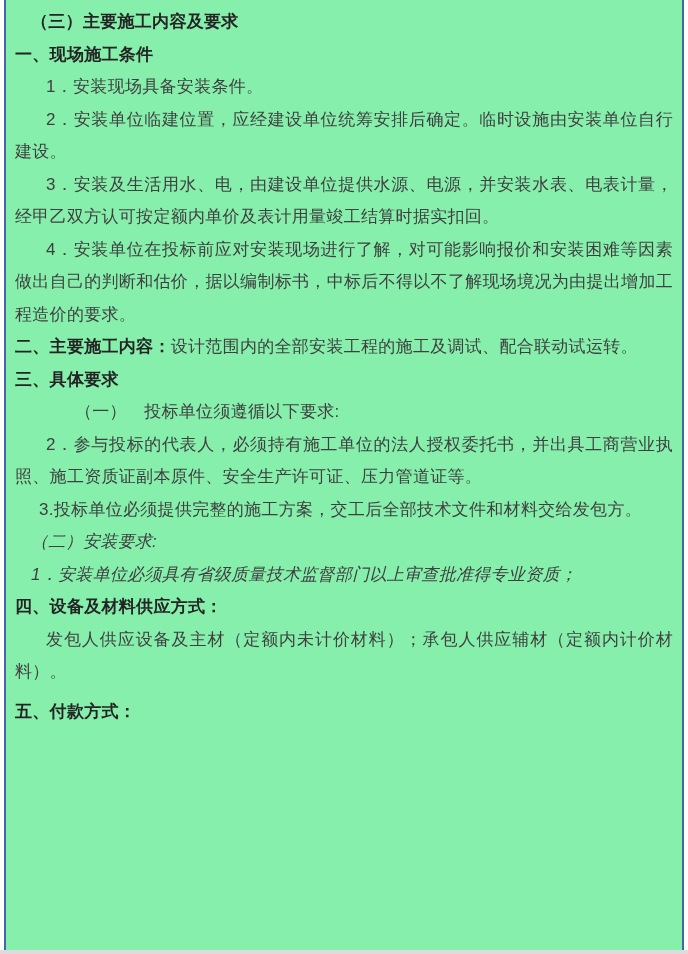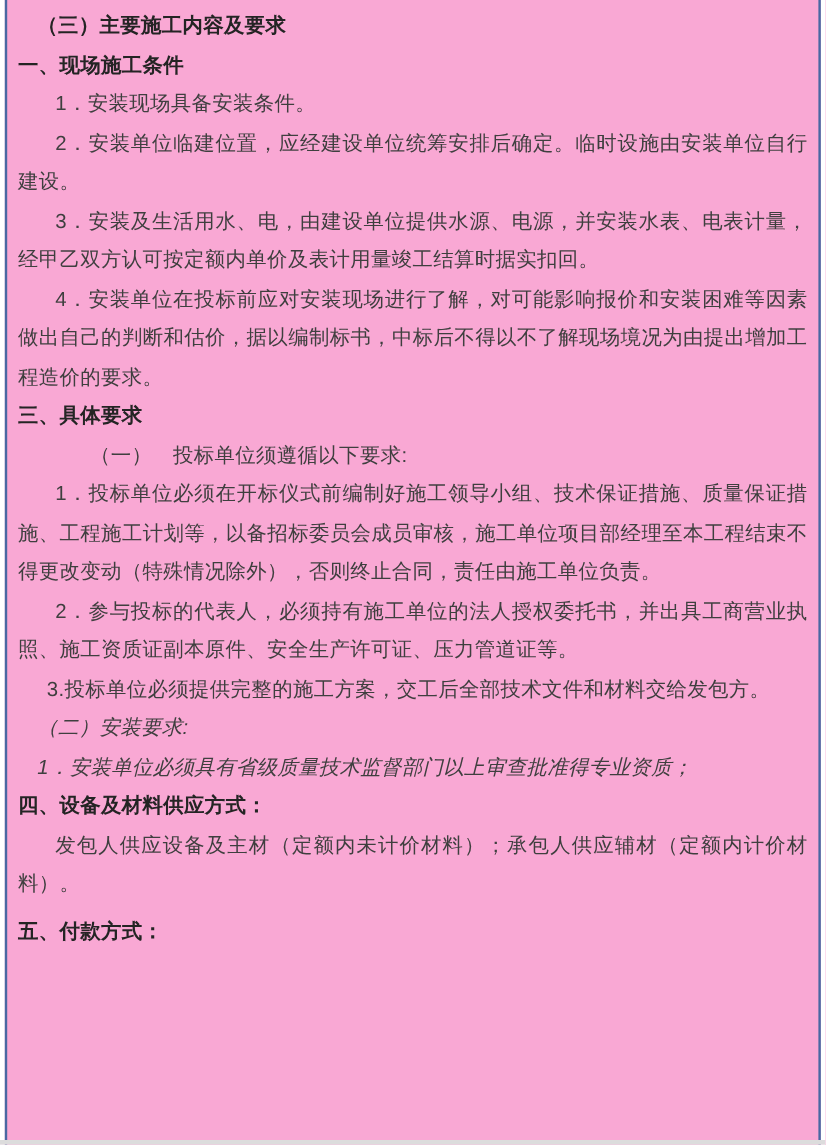--- a/index.html
+++ b/index.html
@@ -10,21 +10,21 @@
     overflow:hidden;
     position:relative;
   }
   .page {
     position:absolute; top:0; left:4px;
     width:680px; height:954px;
     box-sizing:border-box;
     border-left:2px solid #4968a2;
     border-right:2px solid #4968a2;
     padding:6px 9px 0 9px;
-    background:#f9a8d4;
+    background:#86efac;
   }
   .doc {
     font-size:17px;
     line-height:32.5px;
     color:#3f3f3f;
     letter-spacing:0.3px;
   }
   .p { margin:0; text-align:justify; text-justify:inter-ideograph; }
   .p.left { text-align:left; }
   
@@ -48,23 +48,23 @@
 <body>
 
 <div class="page">
   <div class="doc" id="doc">
       <div class="p title left"><span class="rb">（三）主要施工内容及要求</span></div>
       <div class="p h left"><span class="rb">一、现场施工条件</span></div>
       <div class="p p2 left"><span>1．安装现场具备安装条件。</span></div>
       <div class="p p2"><span>2．安装单位临建位置，应经建设单位统筹安排后确定。临时设施由安装单位自行建设。</span></div>
       <div class="p p2"><span>3．安装及生活用水、电，由建设单位提供水源、电源，并安装水表、电表计量，经甲乙双方认可按定额内单价及表计用量竣工结算时据实扣回。</span></div>
       <div class="p p2"><span>4．安装单位在投标前应对安装现场进行了解，对可能影响报价和安装困难等因素做出自己的判断和估价，据以编制标书，中标后不得以不了解现场境况为由提出增加工程造价的要求。</span></div>
+      <div class="p h left"><span class="rb">二、主要施工内容：</span><span>设计范围内的全部安装工程的施工及调试、配合联动试运转。</span></div>
       <div class="p h left"><span class="rb">三、具体要求</span></div>
       <div class="p p4 left"><span>（一）　投标单位须遵循以下要求:</span></div>
-      <div class="p p2"><span>1．投标单位必须在开标仪式前编制好施工领导小组、技术保证措施、质量保证措施、工程施工计划等，以备招标委员会成员审核，施工单位项目部经理至本工程结束不得更改变动（特殊情况除外），否则终止合同，责任由施工单位负责。</span></div>
       <div class="p p2"><span>2．参与投标的代表人，必须持有施工单位的法人授权委托书，并出具工商营业执照、施工资质证副本原件、安全生产许可证、压力管道证等。</span></div>
       <div class="p p15 left"><span>3.投标单位必须提供完整的施工方案，交工后全部技术文件和材料交给发包方。</span></div>
       <div class="p p1 left"><span>（二）安装要求:</span></div>
       <div class="p p1 left"><span>1．安装单位必须具有省级质量技术监督部门以上审查批准得专业资质；</span></div>
       <div class="p h left"><span class="rb">四、设备及材料供应方式：</span></div>
       <div class="p p2"><span>发包人供应设备及主材（定额内未计价材料）；承包人供应辅材（定额内计价材料）。</span></div>
       <div class="p h left mt"><span class="rb">五、付款方式：</span></div>
     </div>
 </div>
 <div class="bottom-strip"></div>

